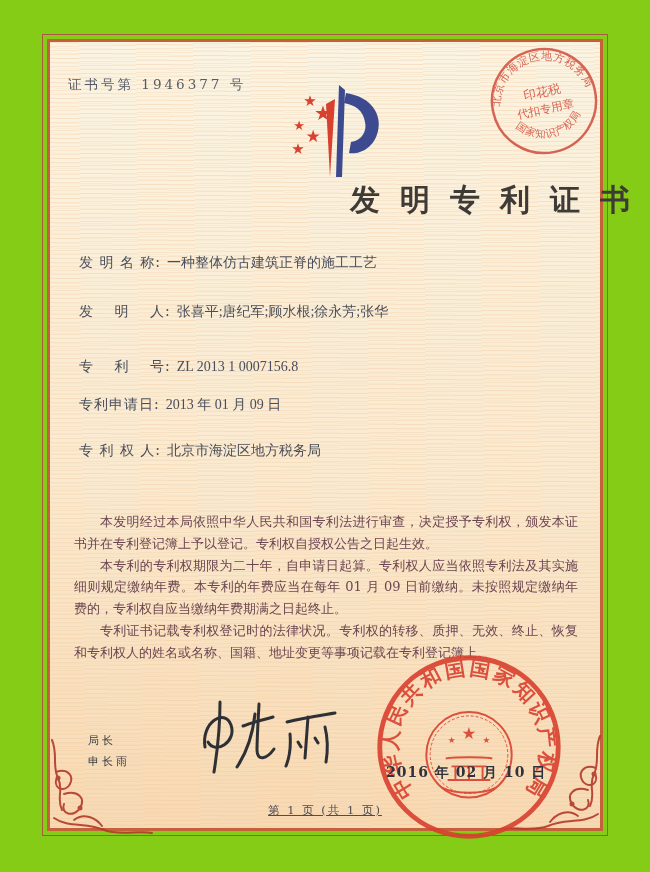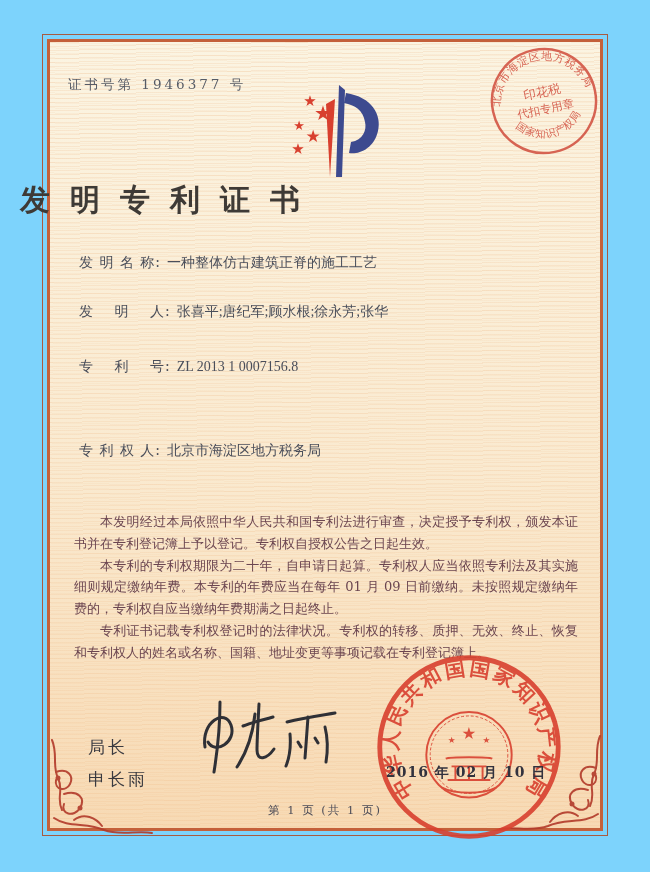--- a/index.html
+++ b/index.html
@@ -1,18 +1,18 @@
 <!DOCTYPE html>
 <html><head>
 <meta charset="utf-8">
 <style>
   html,body{margin:0;padding:0;background:#e9e4d5;}
   .page{
     position:relative;width:650px;height:872px;margin:0 auto;
-    background:#7dd3fc;overflow:hidden;
+    background:#84cc16;overflow:hidden;
     font-family:"DejaVu Serif","Liberation Serif",serif;
   }
   
   .frame-outer{
     position:absolute;left:42px;top:34px;width:566px;height:802px;
     border:1px solid #a85a40;box-sizing:border-box;
   }
   .frame-inner{
     position:absolute;left:47px;top:39px;width:556px;height:792px;
     border:3px solid #c4603a;box-sizing:border-box;
@@ -22,46 +22,46 @@
       repeating-linear-gradient(181deg, rgba(238,176,120,0.10) 0px, rgba(238,176,120,0.10) 1px, rgba(0,0,0,0) 1px, rgba(0,0,0,0) 5px),
       #fbf4e2;
   }
   .cert-no{
     position:absolute;left:68px;top:76px;font-size:13.5px;color:#565b66;
     letter-spacing:3px;
   }
   .logo{position:absolute;left:268px;top:80px;width:132px;height:106px;}
   .tax-seal{position:absolute;left:479px;top:36px;width:130px;height:130px;transform:rotate(-12deg);opacity:.82;}
   .title{
-    position:absolute;left:0;top:180px;width:100%;text-align:left;
+    position:absolute;left:0;top:180px;width:100%;text-align:right;
     font-size:30px;font-weight:700;color:#3e3a36;letter-spacing:20px;text-indent:20px;
   }
   .field-row{position:absolute;left:79px;width:480px;font-size:14px;color:#4a4e5a;}
   .field-row .lbl{letter-spacing:1px;}
   .field-row .val{margin-left:6px;font-family:Liberation Serif, serif;}
   .fr1{top:254px}.fr2{top:303px}.fr3{top:358px}.fr4{top:396px}.fr5{top:442px}.fr6{top:488px}
   .body-text{
     position:absolute;left:74px;top:511px;width:504px;
     font-size:13px;line-height:1.68;color:#6b4550;text-align:justify;
   }
   .body-text p{margin:0;text-indent:2em;}
   .director{position:absolute;left:88px;top:731px;font-family:"DejaVu Sans","Liberation Sans",sans-serif;
-    font-size:17px;color:#3a3a40;letter-spacing:3px;line-height:1.9;}
+    font-size:11px;color:#3a3a40;letter-spacing:3px;line-height:1.9;}
   .signature{position:absolute;left:182px;top:692px;width:180px;height:100px;}
   .ornament{position:absolute;width:110px;height:105px;opacity:.9;}
   .orn-bl{left:44px;top:732px;}
   .orn-br{left:498px;top:728px;transform:scaleX(-1);}
   .main-seal{position:absolute;left:372px;top:650px;width:194px;height:194px;opacity:.9;}
   .seal-date{
     position:absolute;left:386px;top:764px;font-size:14px;color:#32323e;
     letter-spacing:1px;z-index:5;font-weight:600;
   }
   .footer{
     position:absolute;left:0;top:803px;width:100%;text-align:center;
-    font-size:11.5px;color:#4c4c58;letter-spacing:2px;
+    font-size:11.5px;color:#4c4c58;letter-spacing:2px;text-decoration:underline;
   }
 </style>
 </head>
 <body>
 
 <div class="page">
 
   <div class="frame-outer"></div>
   <div class="frame-inner"></div>
 
@@ -97,20 +97,23 @@
   <div class="title">发明专利证书</div>
 
   <div class="field-row fr1">
     <span class="lbl">发 明 名 称:</span><span class="val">一种整体仿古建筑正脊的施工工艺</span>
   </div>
   <div class="field-row fr2">
     <span class="lbl">发　 明　 人:</span><span class="val">张喜平;唐纪军;顾水根;徐永芳;张华</span>
   </div>
   <div class="field-row fr3">
     <span class="lbl">专　 利　 号:</span><span class="val">ZL 2013 1 0007156.8</span>
+  </div>
+  <div class="field-row fr4">
+    <span class="lbl">专利申请日:</span><span class="val">2013 年 01 月 09 日</span>
   </div>
   <div class="field-row fr5">
     <span class="lbl">专 利 权 人:</span><span class="val">北京市海淀区地方税务局</span>
   </div>
 
   <div class="body-text">
     <p>本发明经过本局依照中华人民共和国专利法进行审查，决定授予专利权，颁发本证书并在专利登记簿上予以登记。专利权自授权公告之日起生效。</p>
     <p>本专利的专利权期限为二十年，自申请日起算。专利权人应当依照专利法及其实施细则规定缴纳年费。本专利的年费应当在每年 01 月 09 日前缴纳。未按照规定缴纳年费的，专利权自应当缴纳年费期满之日起终止。</p>
     <p>专利证书记载专利权登记时的法律状况。专利权的转移、质押、无效、终止、恢复和专利权人的姓名或名称、国籍、地址变更等事项记载在专利登记簿上。</p>
   </div>

